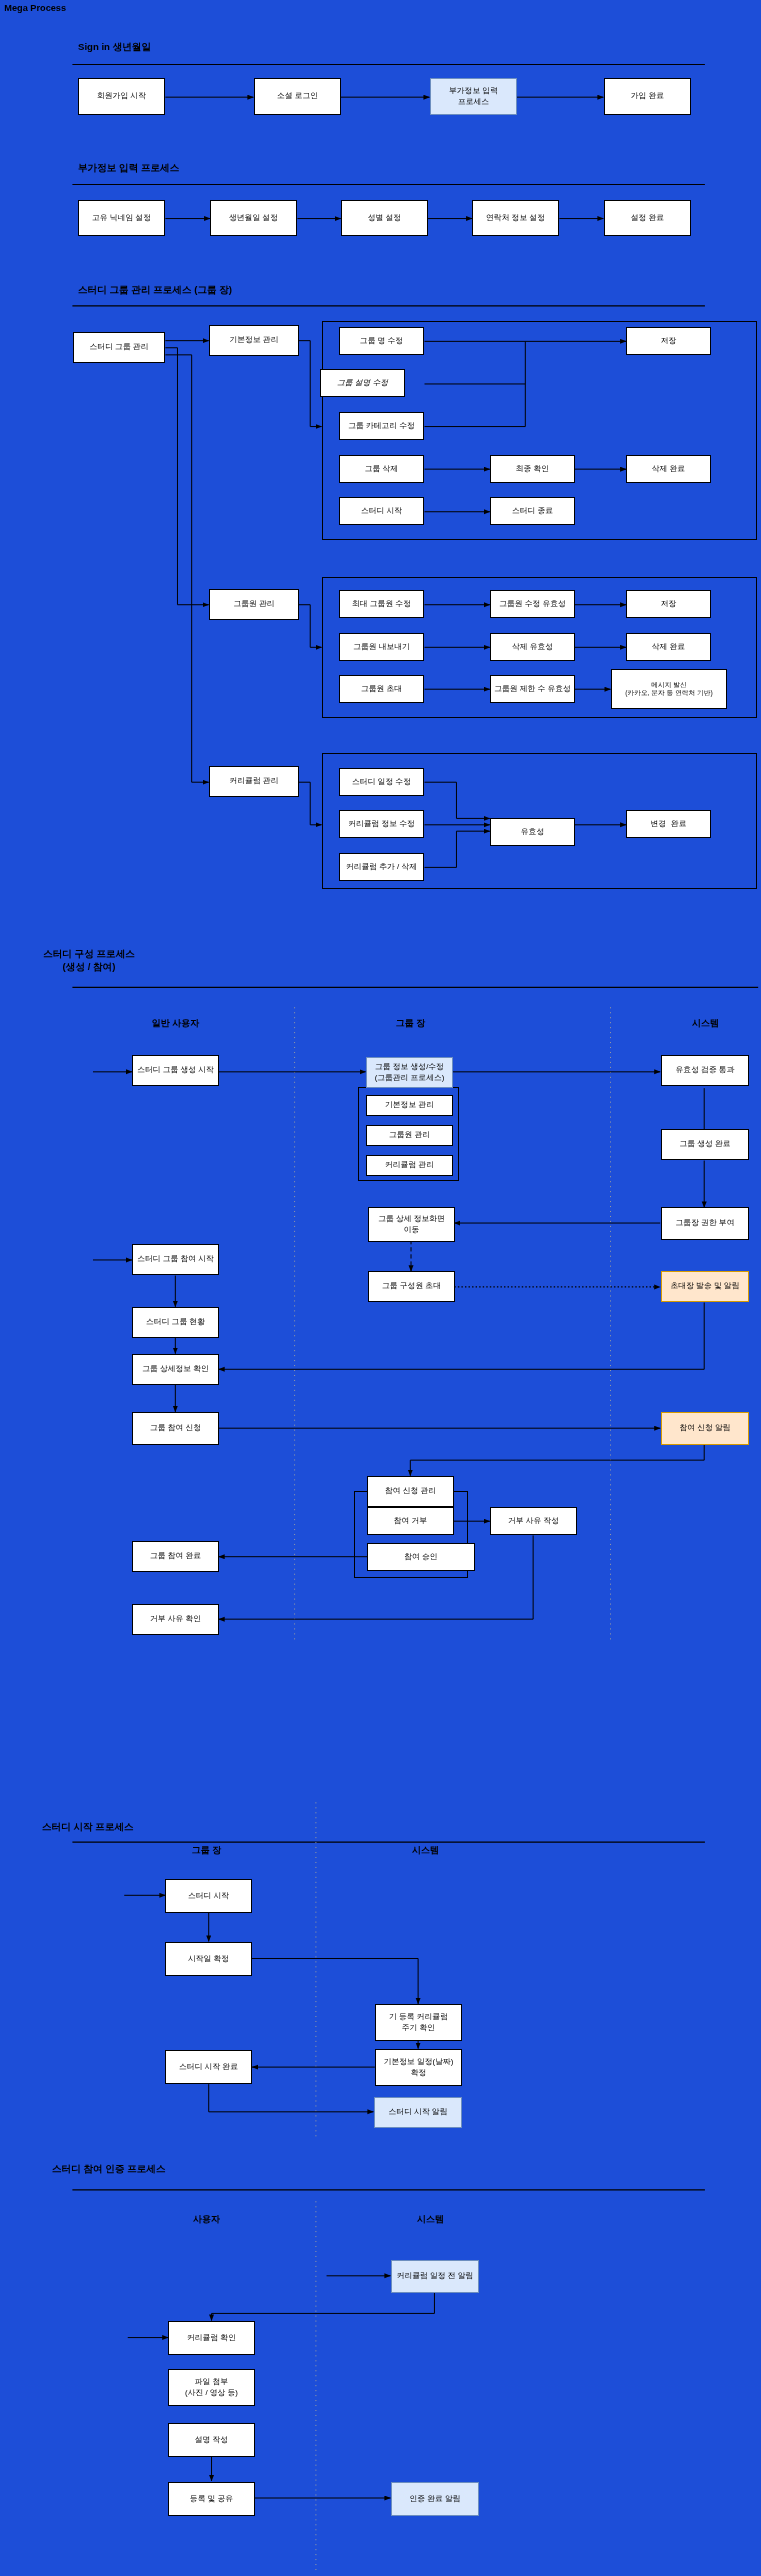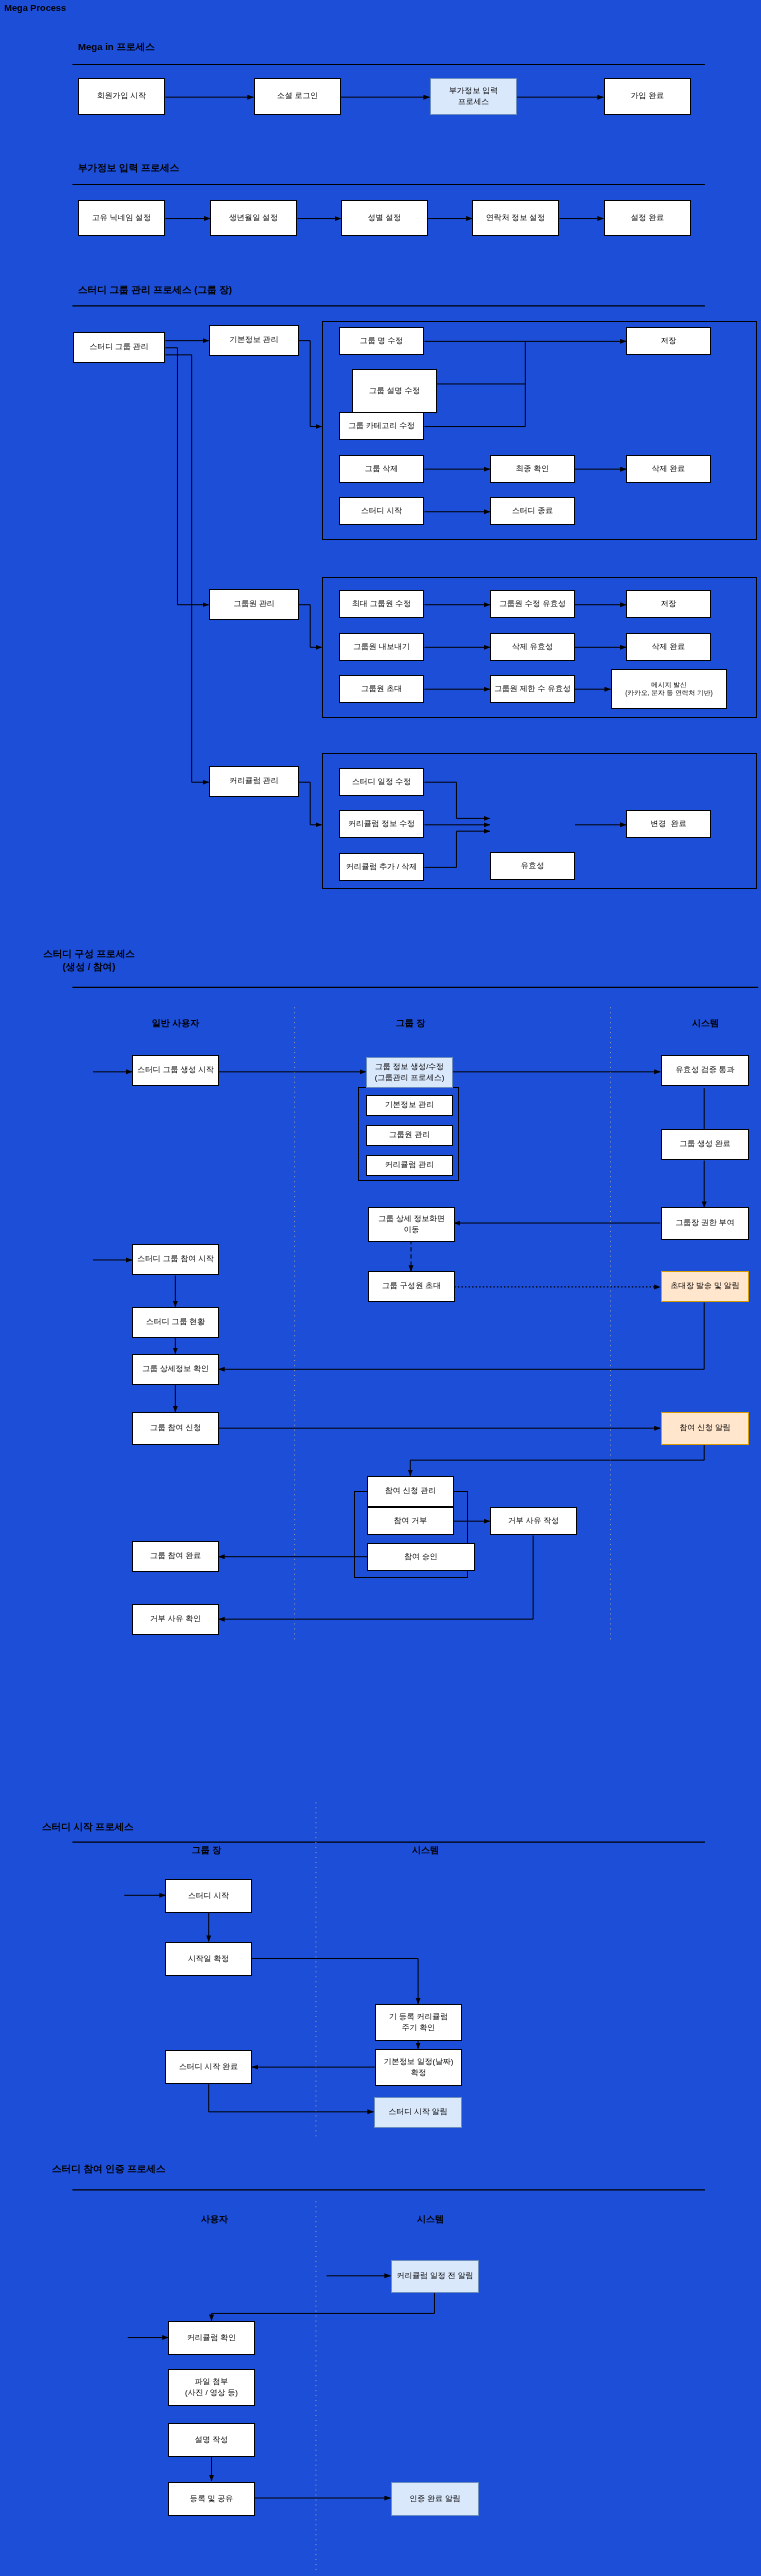--- a/index.html
+++ b/index.html
@@ -99,63 +99,63 @@
       <polyline points="102,3084 993,3084" class="e-rule"></polyline>
       <polyline points="445,3100 445,3620" class="e-lane"></polyline>
       <polyline points="460,3205 550,3205" class="e-solid" marker-end="url(#arrow)"></polyline>
       <polyline points="612,3228 612,3258 298,3258 298,3268" class="e-solid" marker-end="url(#arrow)"></polyline>
       <polyline points="180,3292 237,3292" class="e-solid" marker-end="url(#arrow)"></polyline>
       <polyline points="298,3460 298,3494" class="e-solid" marker-end="url(#arrow)"></polyline>
       <polyline points="359,3518 550,3518" class="e-solid" marker-end="url(#arrow)"></polyline>
     </svg>
   <div id="node-layer">
       <div class="node title" style="left: 4.3px; top: 2.8px; width: 128px; height: 12.8px;">Mega Process</div>
-      <div class="node section-header" style="left: 78px; top: 40px; width: 227px; height: 14px;">Mega in 프로세스</div>
+      <div class="node section-header" style="left: 78px; top: 40px; width: 227px; height: 14px;">Sign in 생년월일</div>
       <div class="node box" style="left: 78px; top: 78px; width: 87px; height: 37px;">회원가입 시작</div>
       <div class="node box" style="left: 254px; top: 78px; width: 87px; height: 37px;">소셜 로그인</div>
       <div class="node box box-blue" style="left: 430px; top: 78px; width: 87px; height: 37px;">부가정보 입력
 프로세스</div>
       <div class="node box" style="left: 604px; top: 78px; width: 87px; height: 37px;">가입 완료</div>
       <div class="node section-header" style="left: 78px; top: 161px; width: 227px; height: 14px;">부가정보 입력 프로세스</div>
       <div class="node box" style="left: 78px; top: 200px; width: 87px; height: 36px;">고유 닉네임 설정</div>
       <div class="node box" style="left: 210px; top: 200px; width: 87px; height: 36px;">생년월일 설정</div>
       <div class="node box" style="left: 341px; top: 200px; width: 87px; height: 36px;">성별 설정</div>
       <div class="node box" style="left: 472px; top: 200px; width: 87px; height: 36px;">연락처 정보 설정</div>
       <div class="node box" style="left: 604px; top: 200px; width: 87px; height: 36px;">설정 완료</div>
       <div class="node section-header" style="left: 78px; top: 283px; width: 298px; height: 14px;">스터디 그룹 관리 프로세스 (그룹 장)</div>
       <div class="node container" style="left: 322px; top: 321px; width: 435px; height: 219px;"></div>
       <div class="node container" style="left: 322px; top: 577px; width: 435px; height: 141px;"></div>
       <div class="node container" style="left: 322px; top: 753px; width: 435px; height: 136px;"></div>
       <div class="node box" style="left: 73px; top: 332px; width: 92px; height: 31px;">스터디 그룹 관리</div>
       <div class="node box" style="left: 209px; top: 325px; width: 90px; height: 31px;">기본정보 관리</div>
       <div class="node box" style="left: 209px; top: 589px; width: 90px; height: 31px;">그룹원 관리</div>
       <div class="node box" style="left: 209px; top: 766px; width: 90px; height: 31px;">커리큘럼 관리</div>
       <div class="node box" style="left: 339px; top: 327px; width: 85px; height: 28px;">그룹 명 수정</div>
-      <div class="node box" style="left: 352px; top: 369px; width: 85px; height: 44px;">그룹 설명 수정</div>
+      <div class="node box" style="left: 320px; top: 369px; width: 85px; height: 28px; font-style: italic;">그룹 설명 수정</div>
       <div class="node box" style="left: 339px; top: 412px; width: 85px; height: 28px;">그룹 카테고리 수정</div>
       <div class="node box" style="left: 339px; top: 455px; width: 85px; height: 28px;">그룹 삭제</div>
       <div class="node box" style="left: 339px; top: 497px; width: 85px; height: 28px;">스터디 시작</div>
       <div class="node box" style="left: 626px; top: 327px; width: 85px; height: 28px;">저장</div>
       <div class="node box" style="left: 490px; top: 455px; width: 85px; height: 28px;">최종 확인</div>
       <div class="node box" style="left: 626px; top: 455px; width: 85px; height: 28px;">삭제 완료</div>
       <div class="node box" style="left: 490px; top: 497px; width: 85px; height: 28px;">스터디 종료</div>
       <div class="node box" style="left: 339px; top: 590px; width: 85px; height: 28px;">최대 그룹원 수정</div>
       <div class="node box" style="left: 490px; top: 590px; width: 85px; height: 28px;">그룹원 수정 유효성</div>
       <div class="node box" style="left: 626px; top: 590px; width: 85px; height: 28px;">저장</div>
       <div class="node box" style="left: 339px; top: 633px; width: 85px; height: 28px;">그룹원 내보내기</div>
       <div class="node box" style="left: 490px; top: 633px; width: 85px; height: 28px;">삭제 유효성</div>
       <div class="node box" style="left: 626px; top: 633px; width: 85px; height: 28px;">삭제 완료</div>
       <div class="node box" style="left: 339px; top: 675px; width: 85px; height: 28px;">그룹원 초대</div>
       <div class="node box" style="left: 490px; top: 675px; width: 85px; height: 28px;">그룹원 제한 수 유효성</div>
       <div class="node box small" style="left: 611px; top: 669px; width: 116px; height: 40px;">메시지 발신
 (카카오, 문자 등 연락처 기반)</div>
       <div class="node box" style="left: 339px; top: 768px; width: 85px; height: 28px;">스터디 일정 수정</div>
       <div class="node box" style="left: 339px; top: 810px; width: 85px; height: 28px;">커리큘럼 정보 수정</div>
       <div class="node box" style="left: 339px; top: 853px; width: 85px; height: 28px;">커리큘럼 추가 / 삭제</div>
-      <div class="node box" style="left: 490px; top: 852px; width: 85px; height: 28px; text-align: right;">유효성</div>
+      <div class="node box" style="left: 490px; top: 818px; width: 85px; height: 28px; text-align: right;">유효성</div>
       <div class="node box" style="left: 626px; top: 810px; width: 85px; height: 28px; font-family: Liberation Mono, monospace;">변경 완료</div>
       <div class="node section-header center" style="left: 42px; top: 947px; width: 94px; height: 27px;">스터디 구성 프로세스
 (생성 / 참여)</div>
       <div class="node lane-label" style="left: 133px; top: 1017px; width: 85px; height: 14px;">일반 사용자</div>
       <div class="node lane-label" style="left: 368px; top: 1017px; width: 85px; height: 14px;">그룹 장</div>
       <div class="node lane-label" style="left: 663px; top: 1017px; width: 85px; height: 14px;">시스템</div>
       <div class="node box" style="left: 132px; top: 1055px; width: 87px; height: 31px;">스터디 그룹 생성 시작</div>
       <div class="node box box-blue" style="left: 366px; top: 1057px; width: 87px; height: 31px;">그룹 정보 생성/수정
 (그룹관리 프로세스)</div>
       <div class="node container" style="left: 358px; top: 1087px; width: 101px; height: 94px;"></div>
@@ -186,21 +186,21 @@
       <div class="node lane-label" style="left: 383px; top: 1844px; width: 85px; height: 14px;">시스템</div>
       <div class="node box" style="left: 165px; top: 1879px; width: 87px; height: 34px;">스터디 시작</div>
       <div class="node box" style="left: 165px; top: 1942px; width: 87px; height: 34px;">시작일 확정</div>
       <div class="node box" style="left: 375px; top: 2004px; width: 87px; height: 37px;">기 등록 커리큘럼
 주기 확인</div>
       <div class="node box" style="left: 375px; top: 2049px; width: 87px; height: 37px;">기본정보 일정(날짜)
 확정</div>
       <div class="node box" style="left: 165px; top: 2050px; width: 87px; height: 34px;">스터디 시작 완료</div>
       <div class="node box box-blue" style="left: 374px; top: 2097px; width: 88px; height: 31px; text-align: center;">스터디 시작 알림</div>
       <div class="node section-header" style="left: 52px; top: 2162px; width: 199px; height: 14px;">스터디 참여 인증 프로세스</div>
-      <div class="node lane-label" style="left: 172px; top: 2213px; width: 85px; height: 14px; text-align: center;">사용자</div>
+      <div class="node lane-label" style="left: 164px; top: 2213px; width: 85px; height: 14px; text-align: center;">사용자</div>
       <div class="node lane-label" style="left: 388px; top: 2213px; width: 85px; height: 14px;">시스템</div>
       <div class="node box box-blue" style="left: 391px; top: 2260px; width: 88px; height: 33px;">커리큘럼 일정 전 알림</div>
       <div class="node box" style="left: 168px; top: 2321px; width: 87px; height: 34px;">커리큘럼 확인</div>
       <div class="node box" style="left: 168px; top: 2369px; width: 87px; height: 37px;">파일 첨부
 (사진 / 영상 등)</div>
       <div class="node box" style="left: 168px; top: 2423px; width: 87px; height: 34px;">설명 작성</div>
       <div class="node box" style="left: 168px; top: 2482px; width: 87px; height: 34px;">등록 및 공유</div>
       <div class="node box box-blue" style="left: 391px; top: 2482px; width: 88px; height: 34px;">인증 완료 알림</div>
     </div>
 </div>

